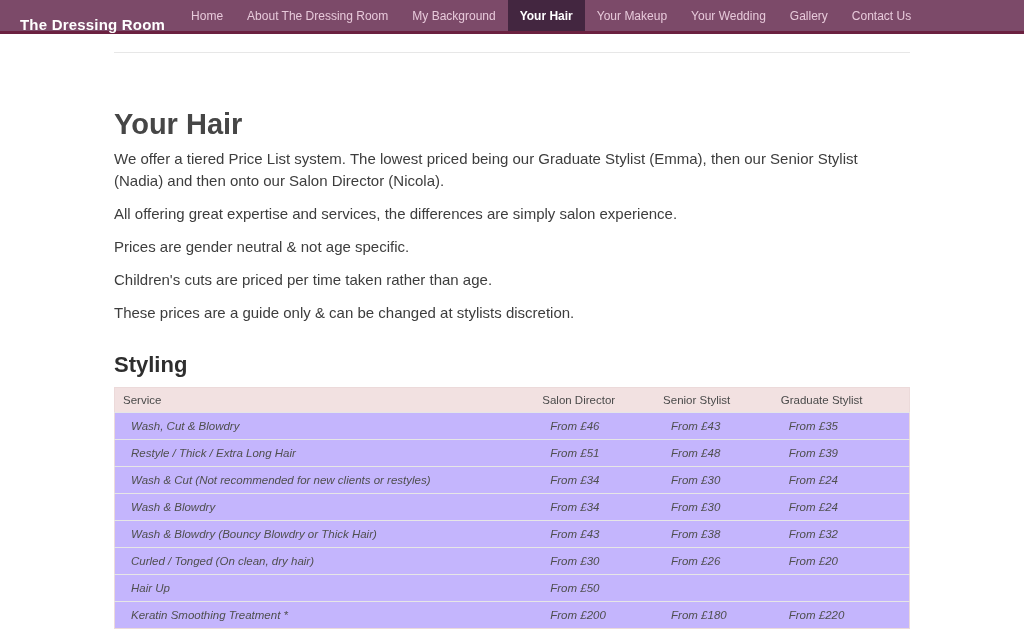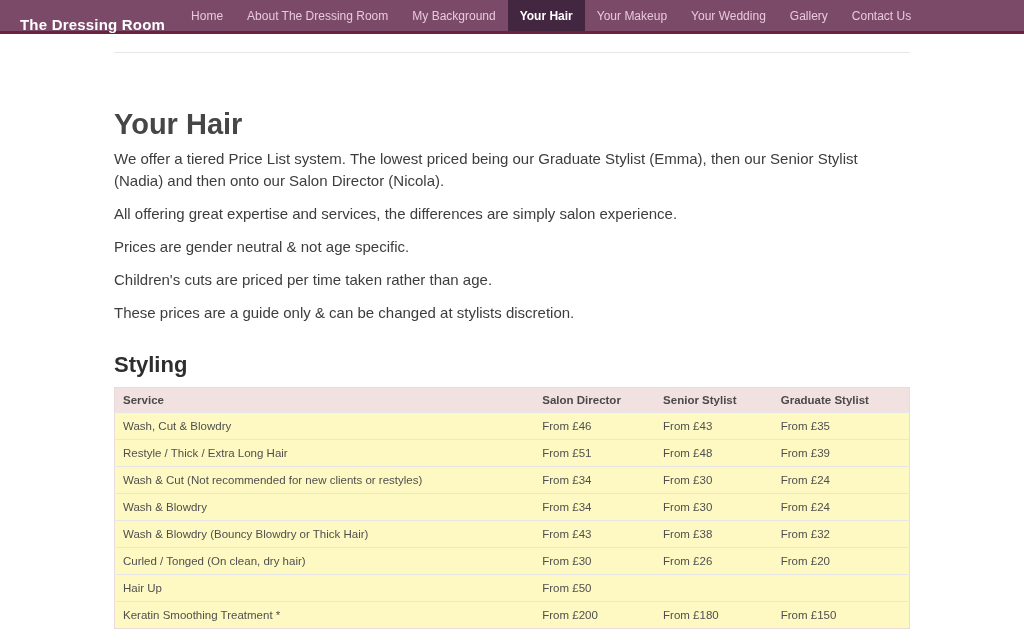--- a/index.html
+++ b/index.html
@@ -47,26 +47,26 @@
   }
   .section-heading{
     margin-top:28px;margin-bottom:9px;font-size:22px;font-weight:bold;color:#2e2e2e;
   }
   
   table.price-table{
     width:100%;border-collapse:collapse;border:1px solid var(--table-outer);
     table-layout:fixed;
   }
   .price-table th{
-    background:var(--th-bg);color:var(--th-text);font-weight:bold;
+    background:var(--th-bg);color:var(--th-text);font-weight:normal;
     font-size:11.5px;text-align:left;padding:6px 8px;
   }
   .price-table td{
-    font-size:11.5px;color:var(--td-text);padding:7px 8px;
-    border-top:1px solid var(--row-border);background:#fef9c3;
+    font-size:11.5px;color:var(--td-text);padding:7px 16px;
+    border-top:1px solid var(--row-border);background:#c4b5fd;font-style:italic;
   }
   .col-service{width:52.8%;}
   .col-director{width:15.2%;}
   .col-senior{width:14.8%;}
   .col-graduate{width:17.2%;}
 </style>
 </head>
 <body>
 
 <nav class="navbar">
@@ -151,17 +151,17 @@
         <tr>
           <td>Hair Up</td>
           <td>From £50</td>
           <td></td>
           <td></td>
         </tr>
         <tr>
           <td>Keratin Smoothing Treatment *</td>
           <td>From £200</td>
           <td>From £180</td>
-          <td>From £150</td>
+          <td>From £220</td>
         </tr>
       </tbody>
   </table>
 </main>
 
 </body></html>

